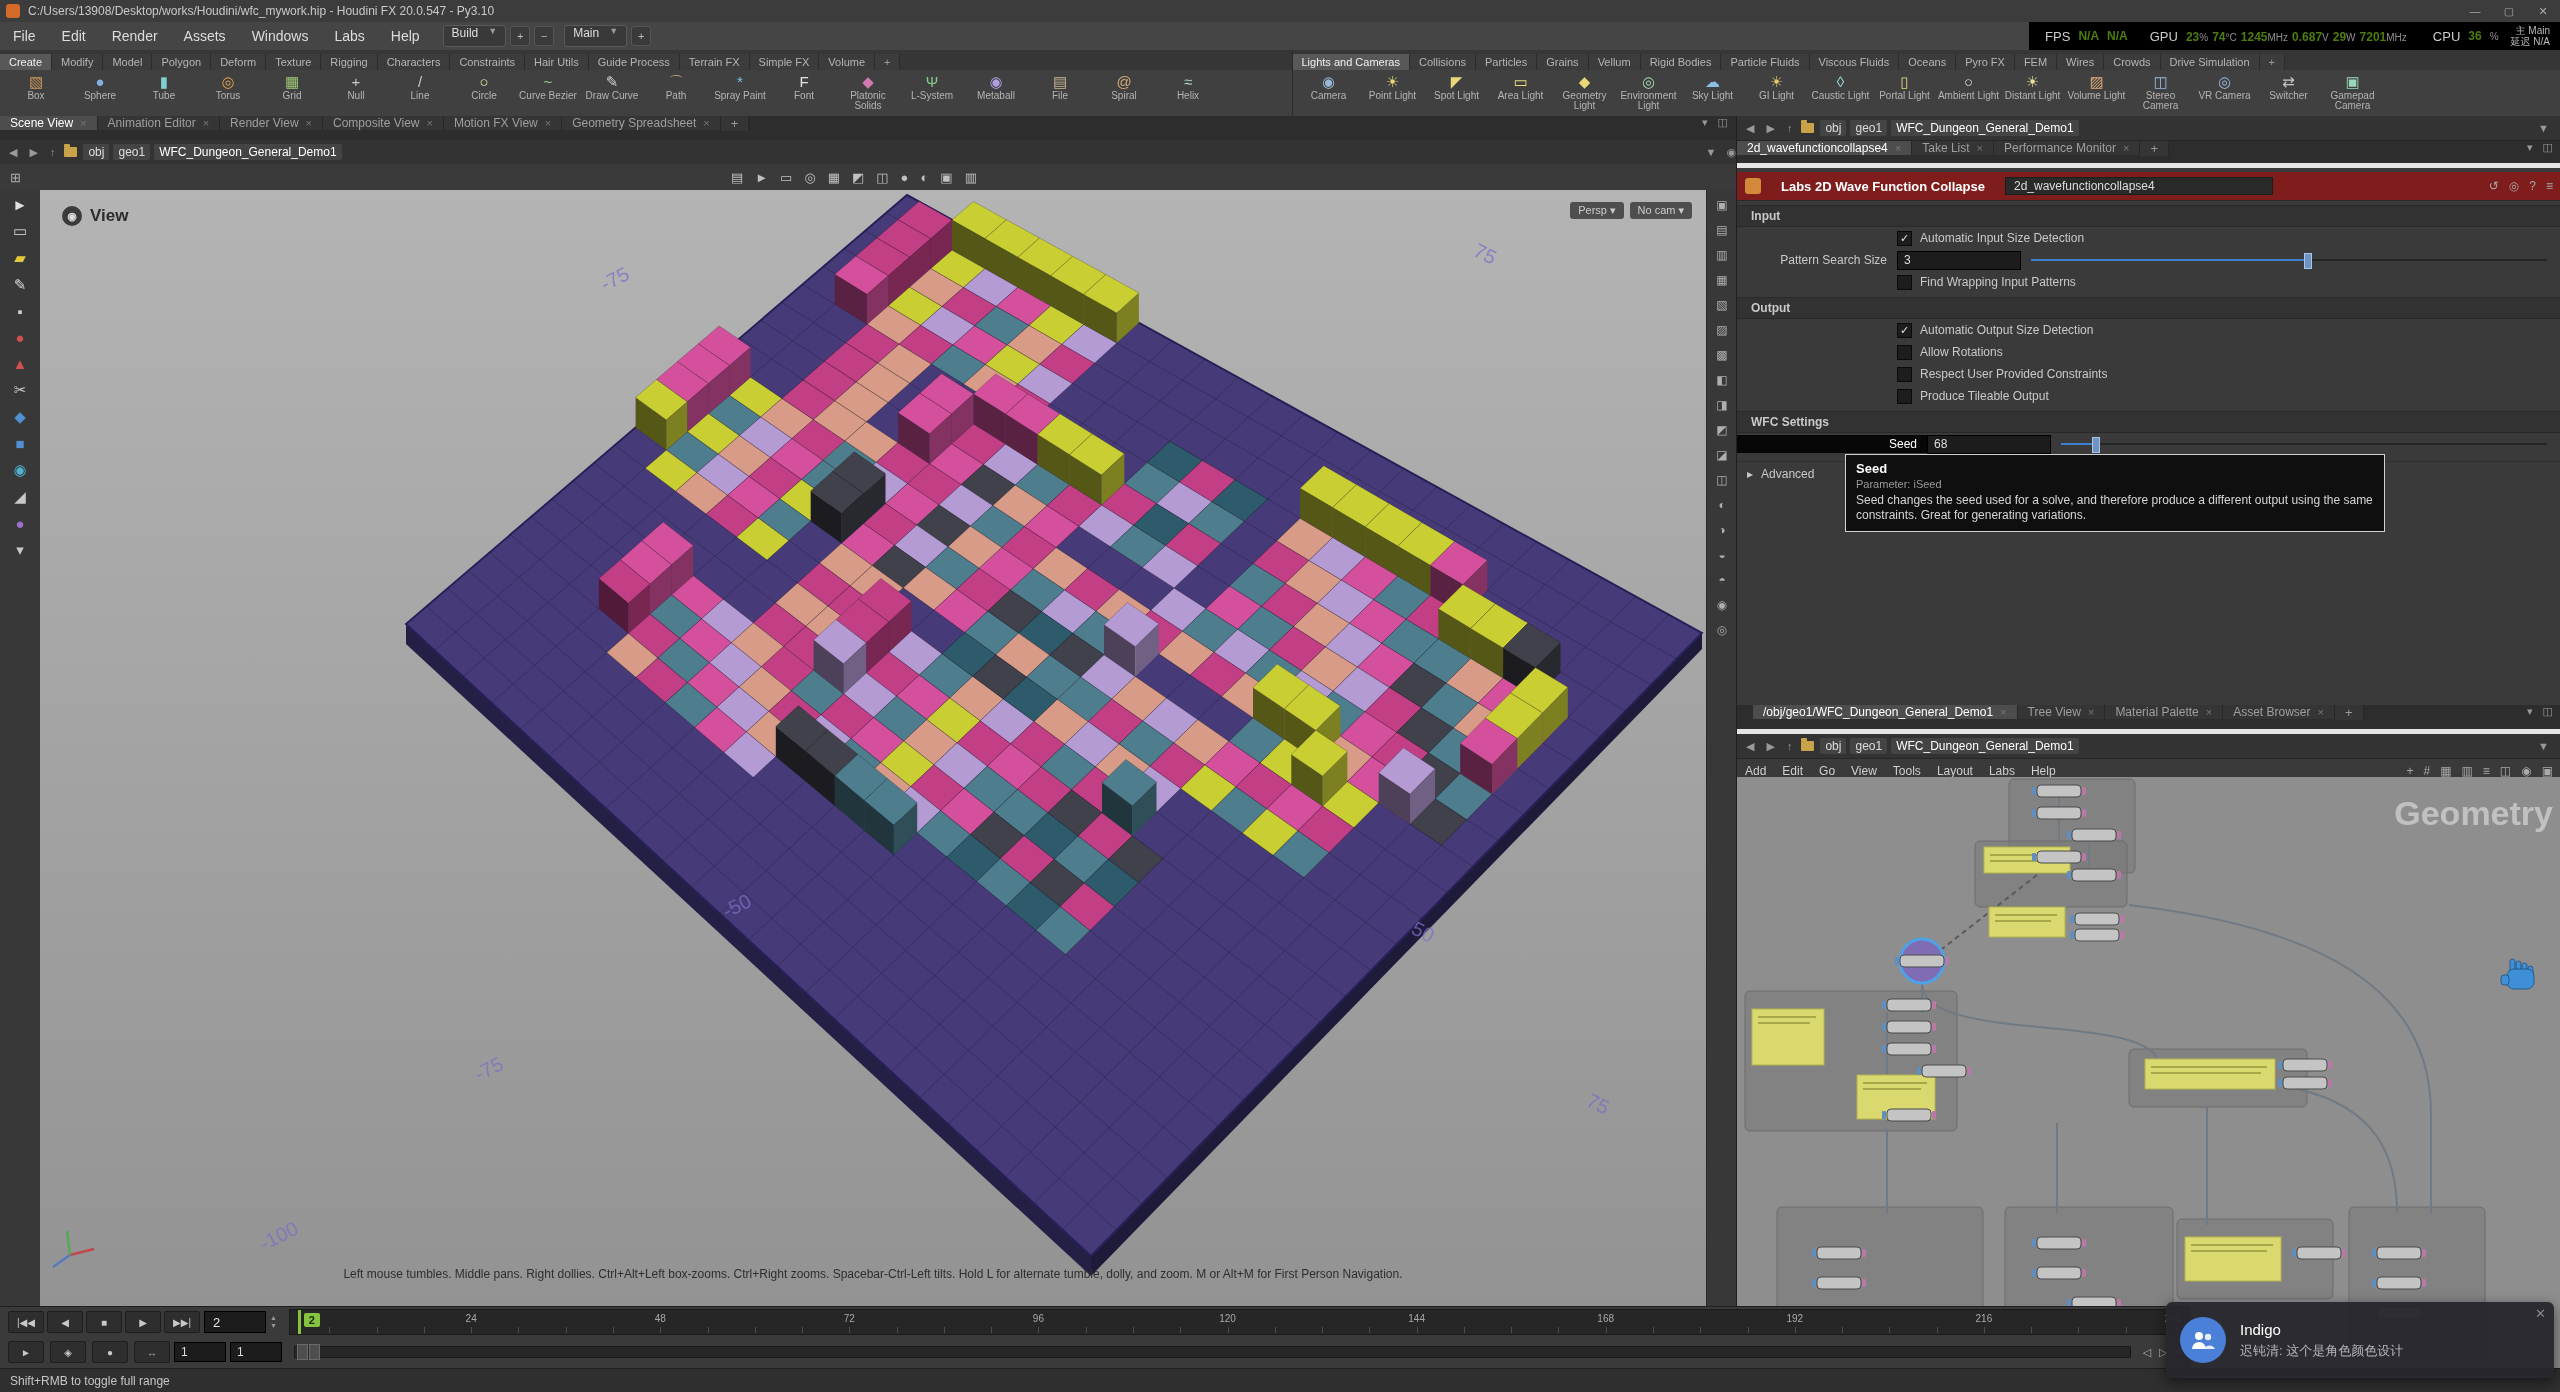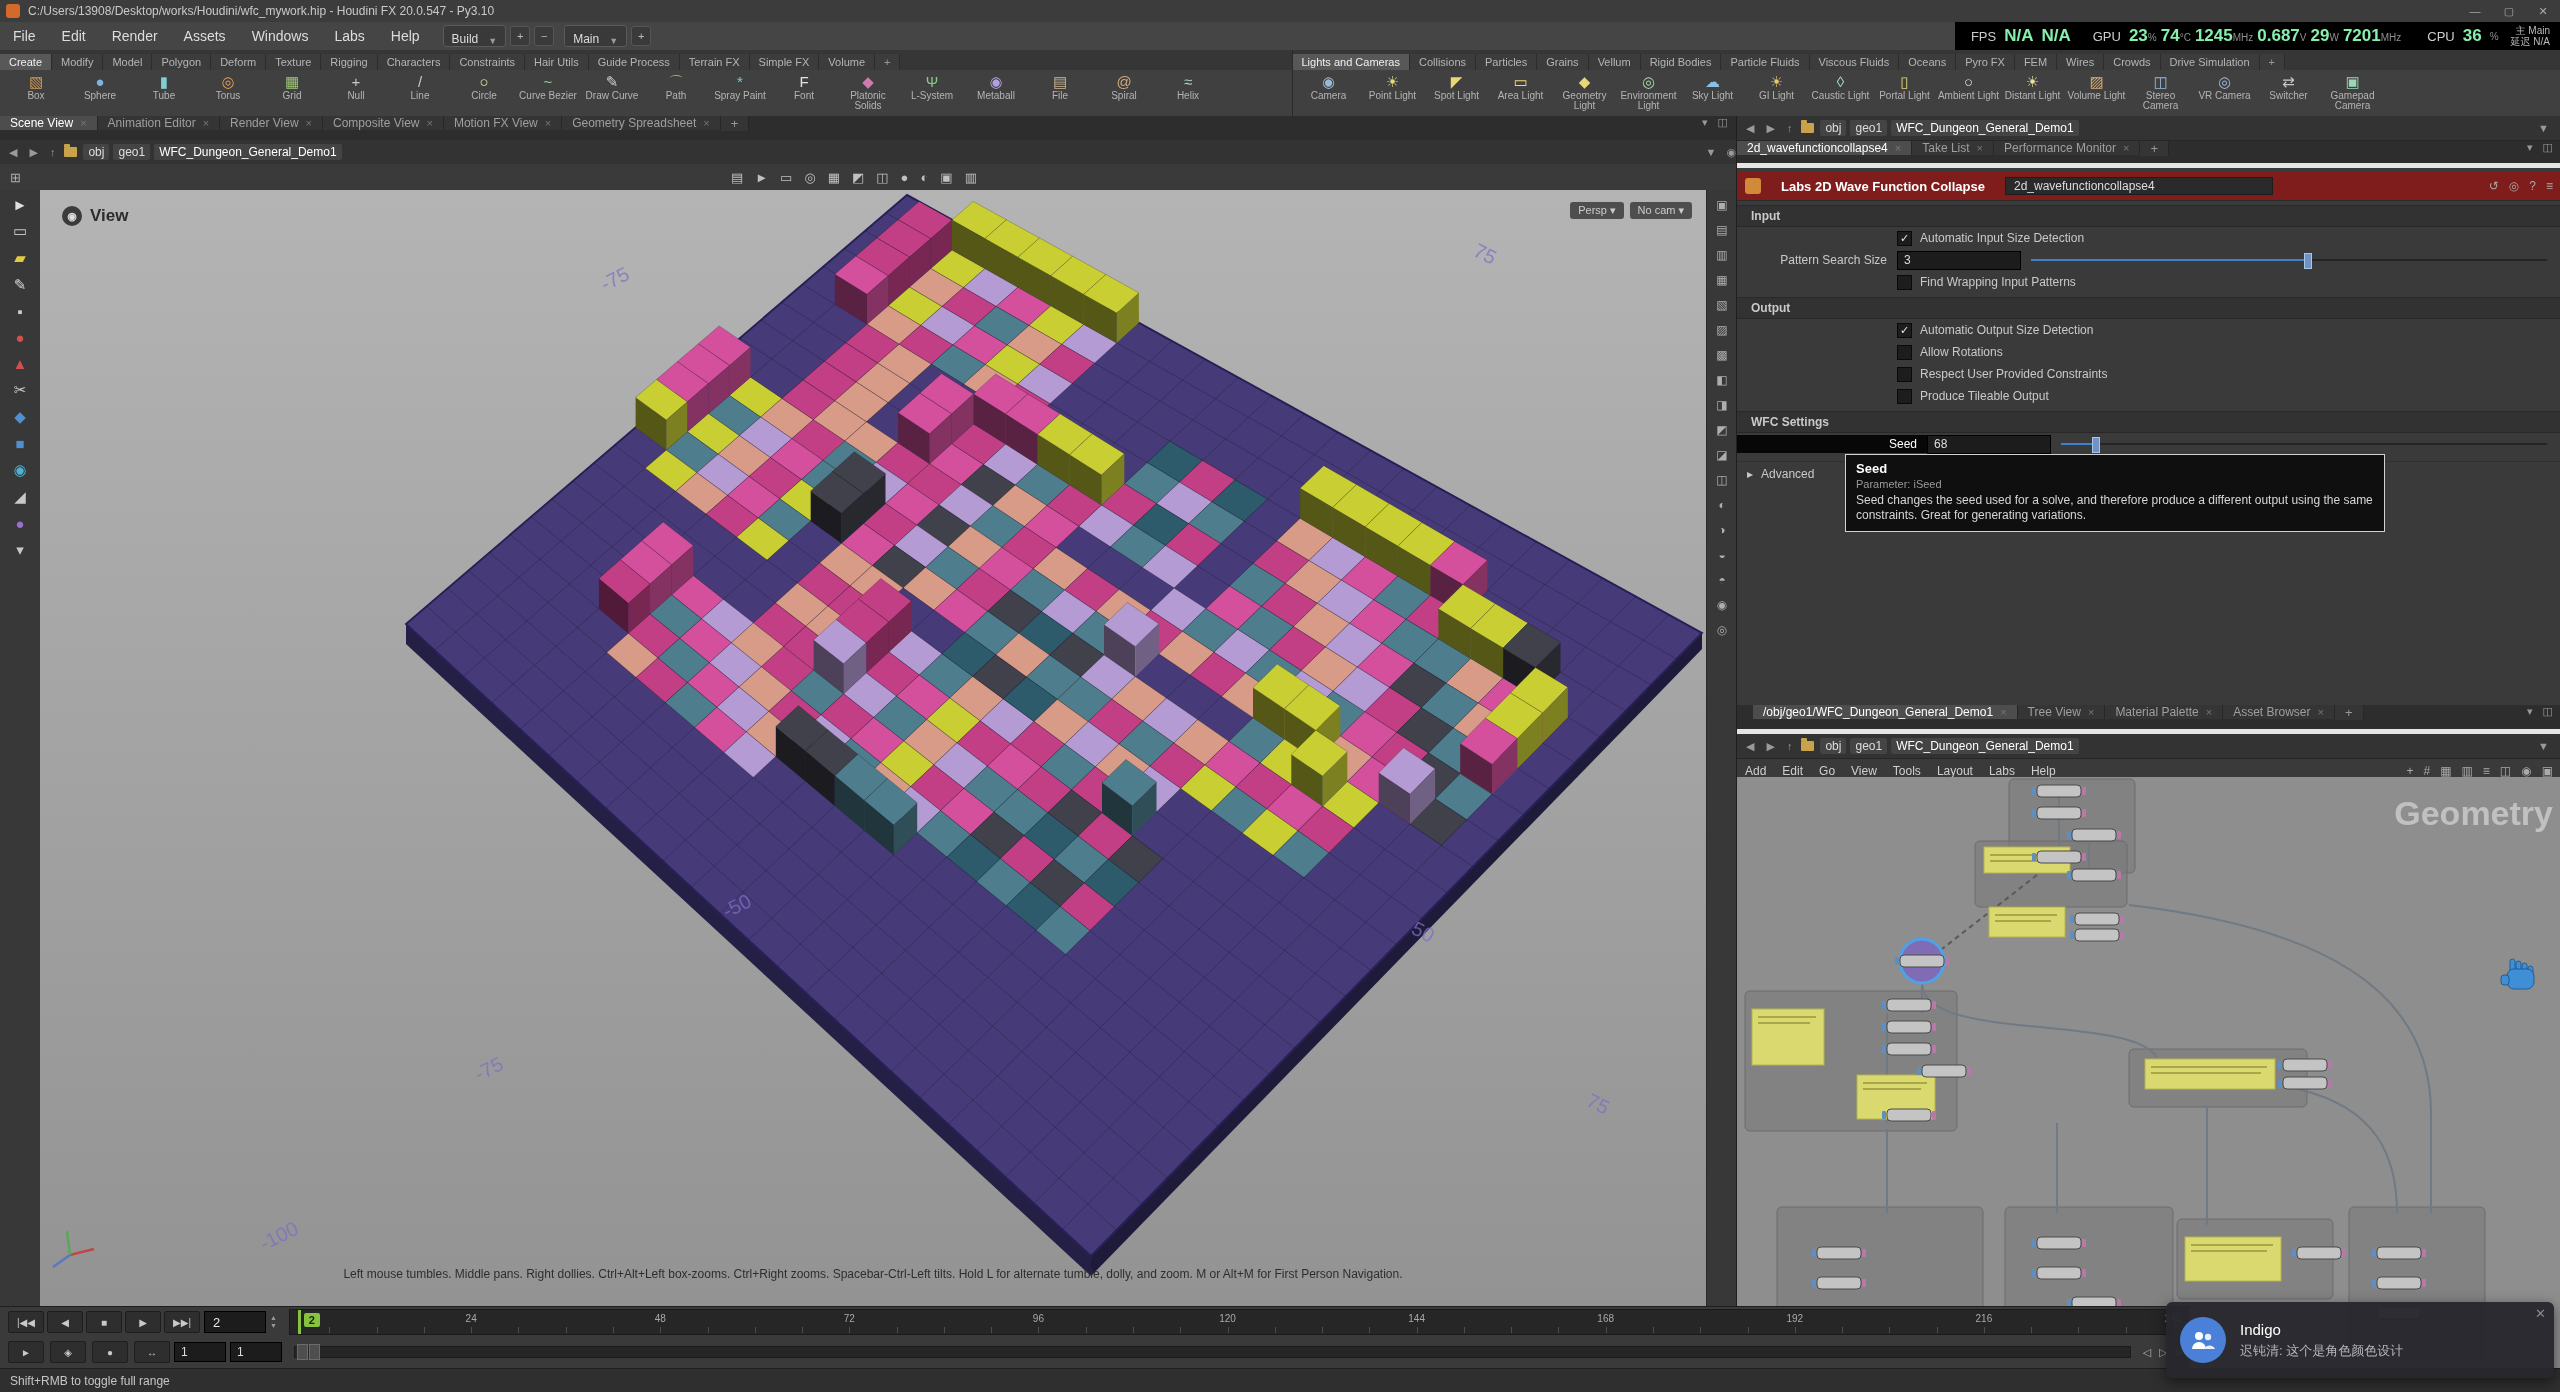--- a/index.html
+++ b/index.html
@@ -10,29 +10,29 @@
   #titlebar{left:0;top:0;width:2560px;height:22px;background:#3c3c3c;display:flex;align-items:center;
             border-bottom:1px solid #2a2a2a;color:#c9c9c9;font-size:12px;}
   #titlebar .app-ico{width:14px;height:14px;margin:0 8px 0 6px;background:#d46a2a;border-radius:3px;}
   #titlebar .win-btns{margin-left:auto;display:flex;}
   #titlebar .win-btns span{width:34px;text-align:center;color:#aaa;font-size:11px;}
   
   #menubar{left:0;top:22px;width:2560px;height:28px;background:#454545;border-bottom:1px solid #252525;
            display:flex;align-items:center;}
   #menu-items{display:flex;}
   #menu-items .mi{padding:0 13px;font-size:14px;color:#ddd;line-height:28px;}
-  .combo{display:flex;align-items:flex-end;height:20px;background:#393939;border:1px solid #5a5a5a;
+  .combo{display:flex;align-items:flex-start;height:20px;background:#393939;border:1px solid #5a5a5a;
          border-radius:3px;color:#ddd;font-size:12px;padding:0 8px;margin-left:10px;gap:10px;}
   .combo .cv{color:#ddd;} .combo .ar{color:#999;font-size:9px;}
   .sqbtn{width:18px;height:18px;background:#3a3a3a;border:1px solid #565656;border-radius:3px;color:#bbb;
          font-size:11px;display:flex;align-items:center;justify-content:center;margin-left:4px;}
   
   #stats{position:absolute;right:0;top:0;height:28px;background:#000;display:flex;align-items:center;
          padding:0 10px 0 16px;gap:8px;color:#ccc;font-size:13px;white-space:nowrap;}
-  #stats b{color:#86efac;font-size:17px;font-weight:bold;}
+  #stats b{color:#4d7c0f;font-size:12px;font-weight:bold;}
   #stats small{color:#8f8f8f;font-size:10px;margin-right:4px;}
   #stats .lat{display:flex;flex-direction:column;line-height:11px;font-size:10px;color:#bbb;text-align:right;}
   
   #shelf{left:0;top:50px;width:2560px;height:66px;background:#404040;border-bottom:1px solid #242424;display:flex;}
   .shelf-half{display:flex;flex-direction:column;}
   #shelf-left{width:1292px;border-right:1px solid #2a2a2a;}
   #shelf-right{width:1268px;}
   .shelf-tabs{height:20px;display:flex;align-items:flex-end;background:#363636;}
   .stab{font-size:11px;color:#b5b5b5;padding:2px 9px;border-right:1px solid #2c2c2c;background:#3c3c3c;}
   .stab.active{background:#585858;color:#f0f0f0;}

